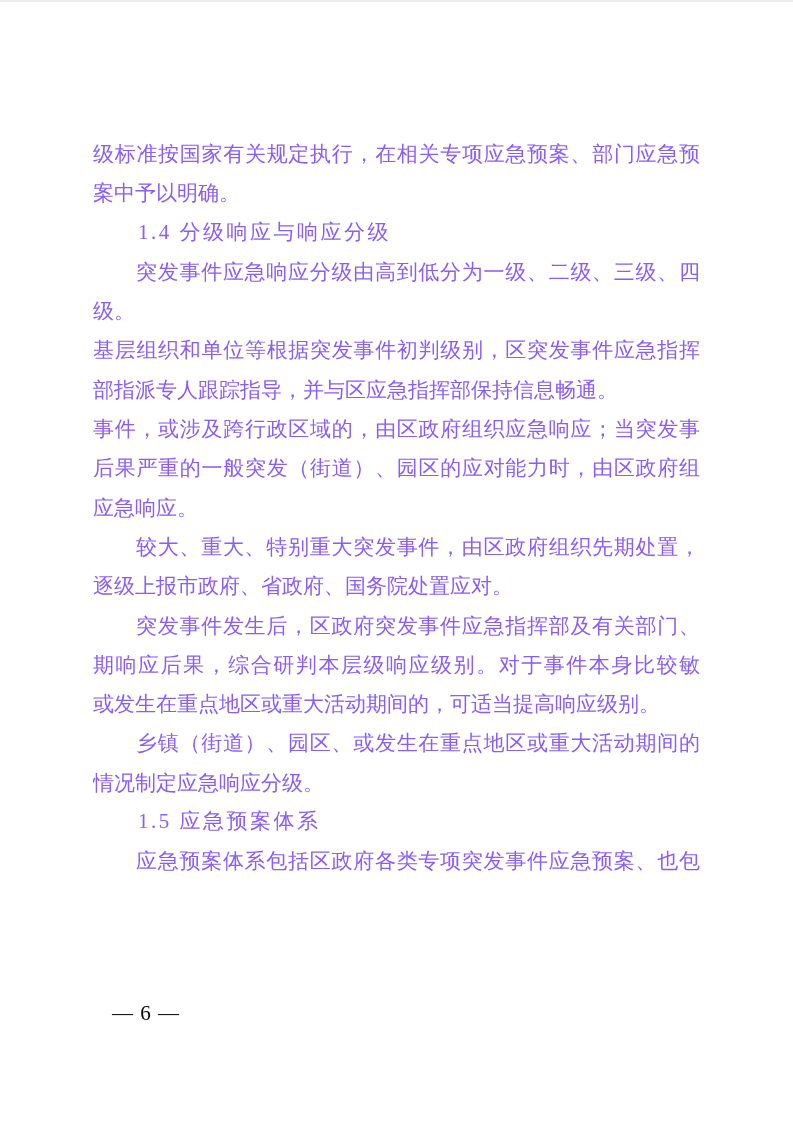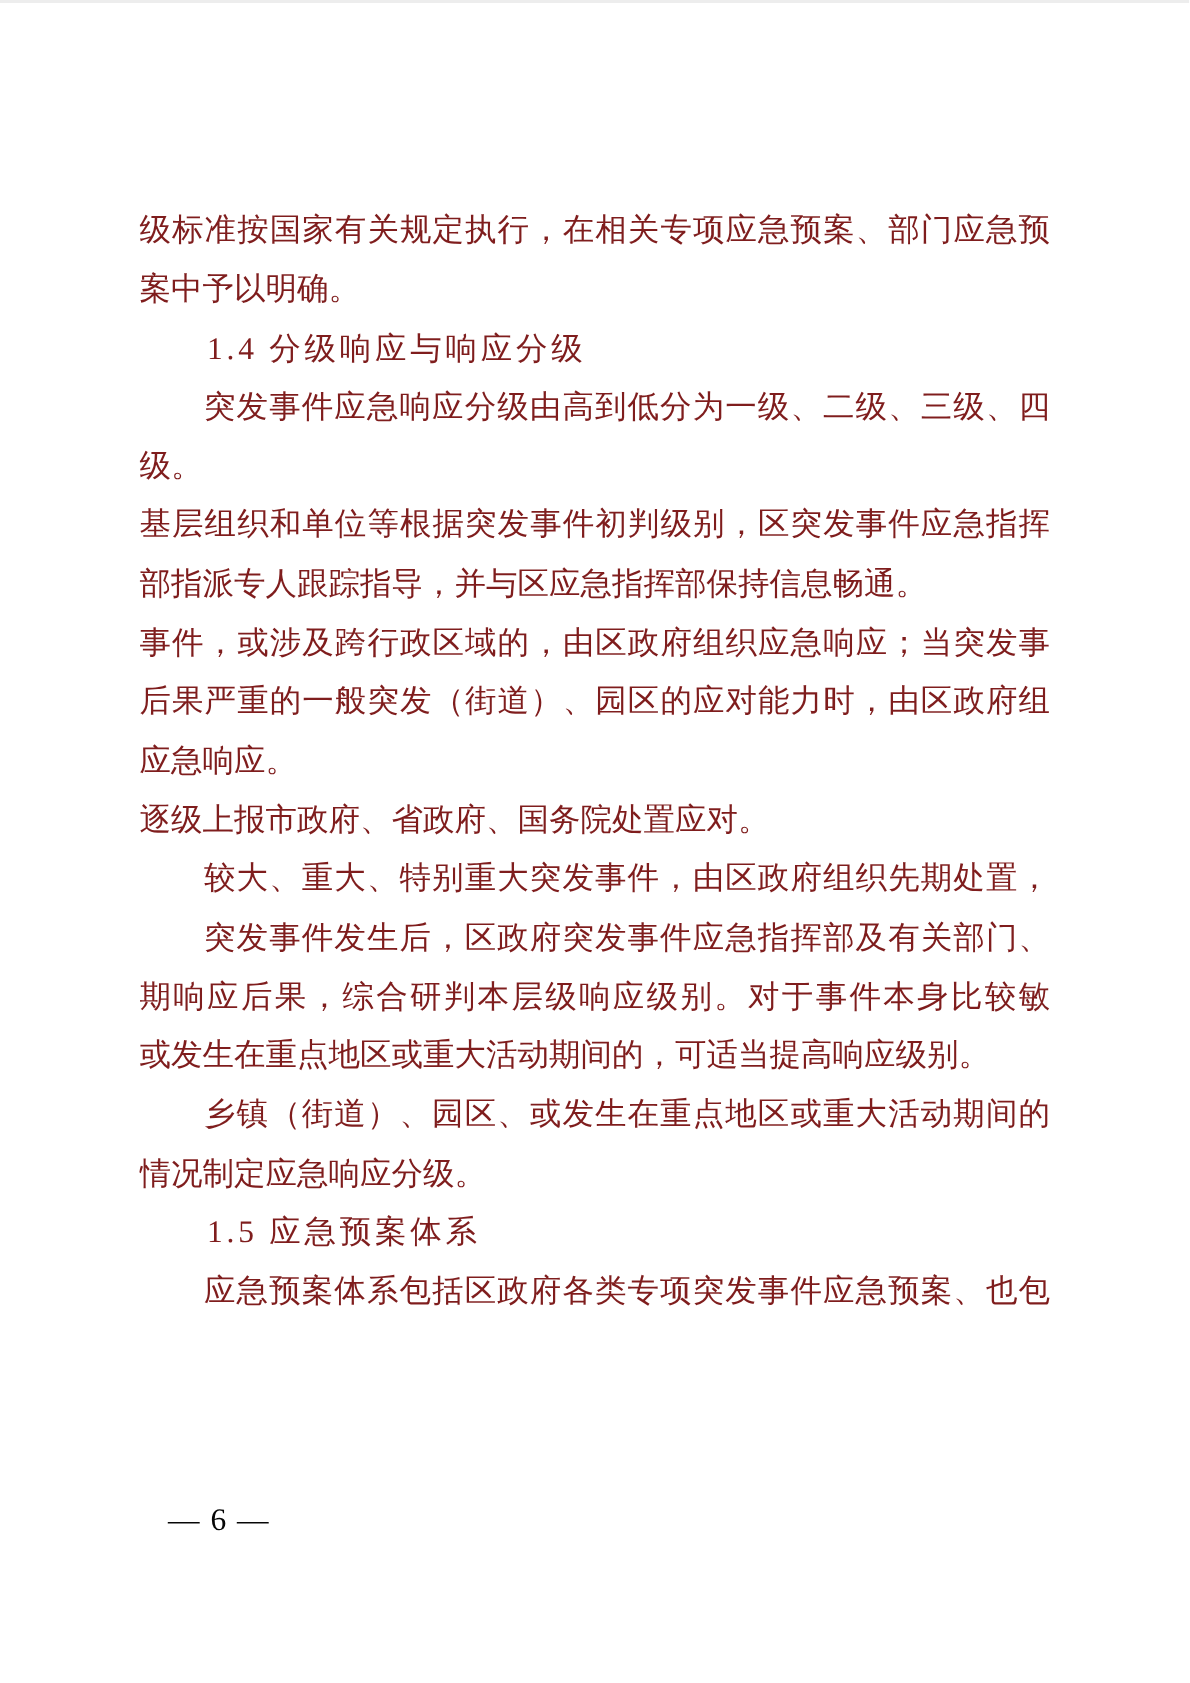--- a/index.html
+++ b/index.html
@@ -29,21 +29,21 @@
     left: 93px;
     top: 134px;
     width: 607px;
   }
   .ln {
     font-size: 21px;
     line-height: 39.3px;
     height: 39.3px;
     overflow: hidden;
     text-align: left;
-    color: #7f1d1d;
+    color: #8b5cf6;
   }
   .full {
     text-align: justify;
     text-align-last: justify;
   }
   .ind {
     text-indent: 43px;
   }
   .heading {
     font-family: "Liberation Serif", "DejaVu Serif", serif;
@@ -73,22 +73,22 @@
     <div class="ln full">级标准按国家有关规定执行，在相关专项应急预案、部门应急预</div>
     <div class="ln">案中予以明确。</div>
     <div class="ln heading">1.4 分级响应与响应分级</div>
     <div class="ln full ind">突发事件应急响应分级由高到低分为一级、二级、三级、四</div>
     <div class="ln">级。</div>
     <div class="ln full">基层组织和单位等根据突发事件初判级别，区突发事件应急指挥</div>
     <div class="ln">部指派专人跟踪指导，并与区应急指挥部保持信息畅通。</div>
     <div class="ln full">事件，或涉及跨行政区域的，由区政府组织应急响应；当突发事</div>
     <div class="ln full">后果严重的一般突发（街道）、园区的应对能力时，由区政府组织</div>
     <div class="ln">应急响应。</div>
+    <div class="ln full ind">较大、重大、特别重大突发事件，由区政府组织先期处置，</div>
     <div class="ln">逐级上报市政府、省政府、国务院处置应对。</div>
-    <div class="ln full ind">较大、重大、特别重大突发事件，由区政府组织先期处置，</div>
     <div class="ln full ind">突发事件发生后，区政府突发事件应急指挥部及有关部门、</div>
     <div class="ln full">期响应后果，综合研判本层级响应级别。对于事件本身比较敏感，</div>
     <div class="ln">或发生在重点地区或重大活动期间的，可适当提高响应级别。</div>
     <div class="ln full ind">乡镇（街道）、园区、或发生在重点地区或重大活动期间的</div>
     <div class="ln">情况制定应急响应分级。</div>
     <div class="ln heading">1.5 应急预案体系</div>
     <div class="ln full ind">应急预案体系包括区政府各类专项突发事件应急预案、也包</div>
   </div>
 
   <div class="footer">

